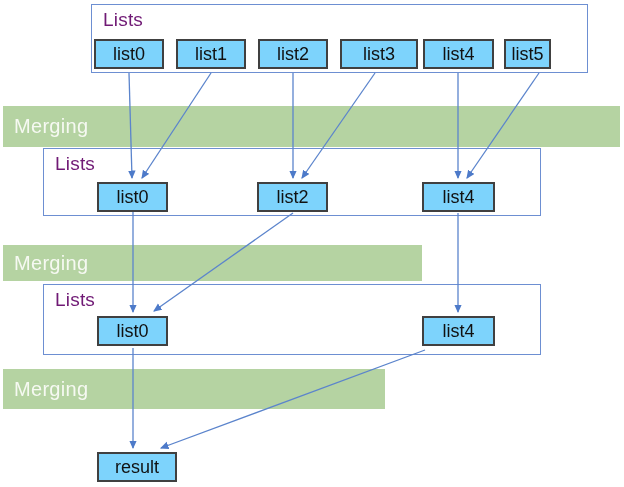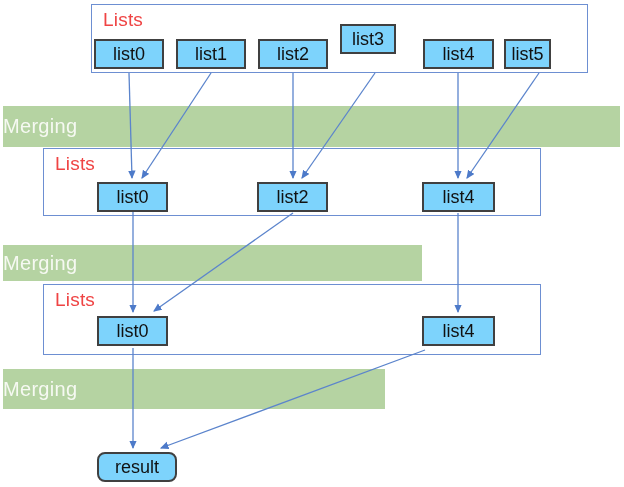--- a/index.html
+++ b/index.html
@@ -6,49 +6,49 @@
   body{
     width:624px;height:487px;position:relative;background:#ffffff;
     font-family:"Liberation Sans",sans-serif;overflow:hidden;
   }
   .stage-box{
     position:absolute;background:#ffffff;
     border:1.5px solid #6d8fd2;box-sizing:border-box;
   }
   .stage-label{
     position:absolute;left:11px;top:4px;
-    font-size:19px;color:#ef4444;letter-spacing:.2px;
+    font-size:19px;color:#701a75;letter-spacing:.2px;
   }
   .list-item{
     position:absolute;height:30px;box-sizing:border-box;
     background:#7dd3fc;border:2px solid #404040;
     display:flex;align-items:center;justify-content:center;
     font-size:18px;color:#111111;
   }
   .band{
     position:absolute;background:#b5d3a2;
     display:flex;align-items:center;
-    padding-left:0;box-sizing:border-box;
+    padding-left:11px;box-sizing:border-box;
   }
   .band span{
     color:#f6f9f2;font-size:20px;letter-spacing:.3px;
   }
   #arrow-layer{position:absolute;left:0;top:0;pointer-events:none;}
   #arrow-layer line{stroke:#5b84cc;stroke-width:1.3;}
 </style>
 </head>
 <body>
 
 <div class="stage-box" style="left:91px;top:4px;width:497px;height:69px;">
   <div class="stage-label">Lists</div>
 </div>
 <div class="list-item" style="left:94px;top:39px;width:70px;">list0</div>
 <div class="list-item" style="left:176px;top:39px;width:70px;">list1</div>
 <div class="list-item" style="left:258px;top:39px;width:70px;">list2</div>
-<div class="list-item" style="left:340px;top:24px;width:56px;">list3</div>
+<div class="list-item" style="left:340px;top:39px;width:78px;">list3</div>
 <div class="list-item" style="left:423px;top:39px;width:71px;">list4</div>
 <div class="list-item" style="left:504px;top:39px;width:47px;">list5</div>
 
 <div class="band" style="left:3px;top:106px;width:617px;height:41px;">
   <span>Merging</span>
 </div>
 
 <div class="stage-box" style="left:43px;top:148px;width:498px;height:68px;">
   <div class="stage-label">Lists</div>
 </div>
@@ -63,21 +63,21 @@
 <div class="stage-box" style="left:43px;top:284px;width:498px;height:71px;">
   <div class="stage-label">Lists</div>
 </div>
 <div class="list-item" style="left:97px;top:316px;width:71px;">list0</div>
 <div class="list-item" style="left:422px;top:316px;width:73px;">list4</div>
 
 <div class="band" style="left:3px;top:369px;width:382px;height:40px;">
   <span>Merging</span>
 </div>
 
-<div class="list-item" style="left:97px;top:452px;width:80px;border-radius:8px;">result</div>
+<div class="list-item" style="left:97px;top:452px;width:80px;">result</div>
 
 <svg id="arrow-layer" width="624" height="487" viewBox="0 0 624 487">
   <defs>
     <marker id="ah" markerUnits="userSpaceOnUse" markerWidth="10" markerHeight="9" refX="7.5" refY="3.8" orient="auto">
       <path d="M0,0 L8.6,3.8 L0,7.6 Z" fill="#4d7ac9"></path>
     </marker>
   </defs>
 
   <line x1="129" y1="73" x2="132" y2="178" marker-end="url(#ah)"></line>
   <line x1="211" y1="73" x2="142" y2="178" marker-end="url(#ah)"></line>

